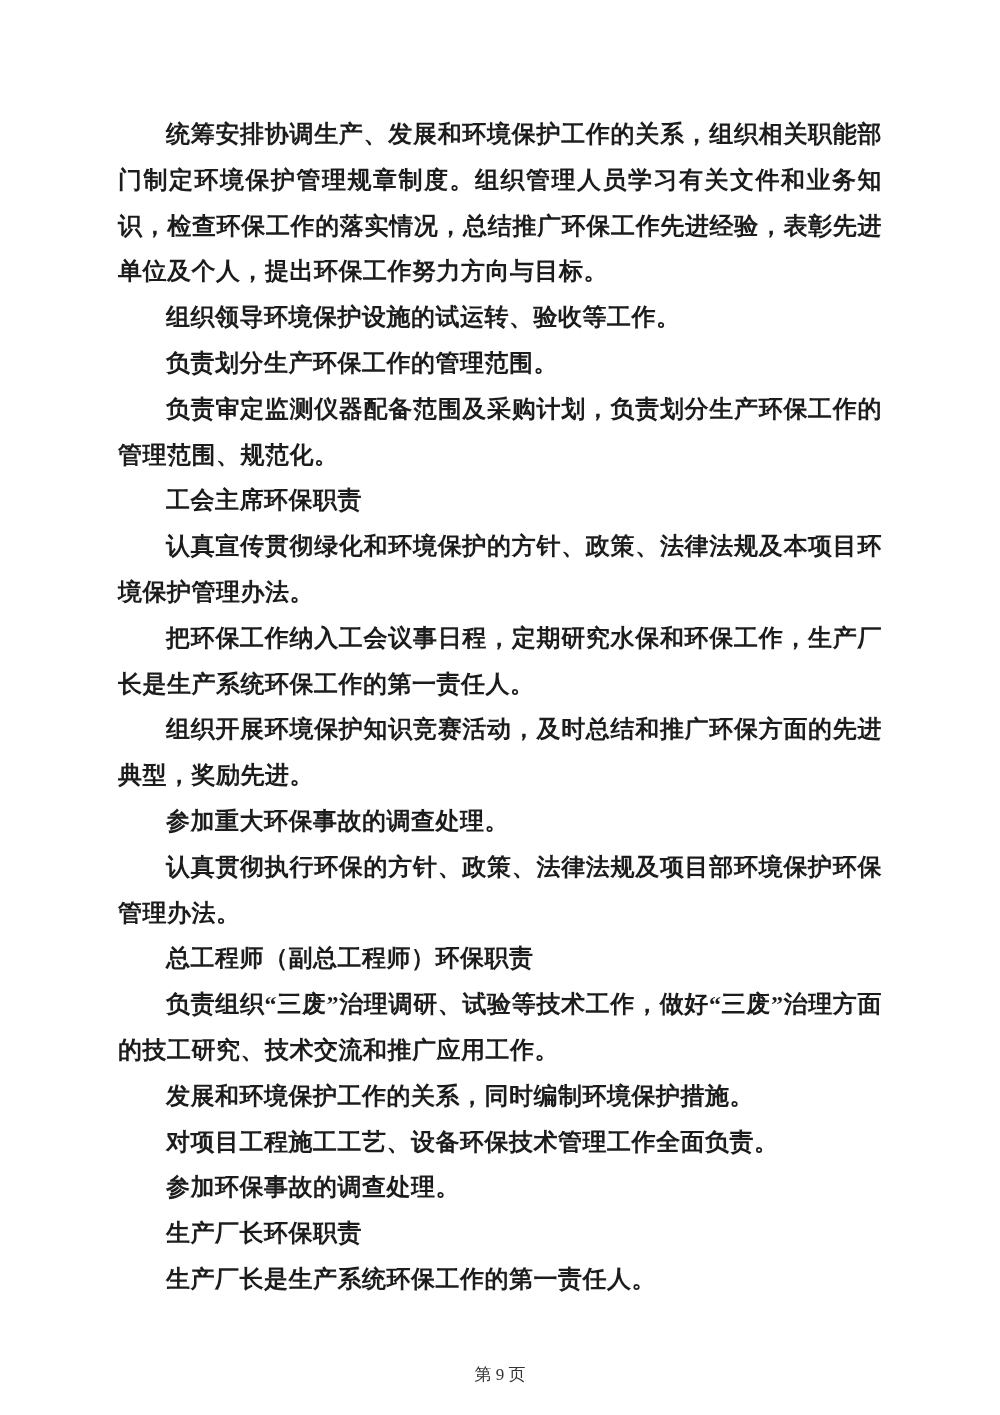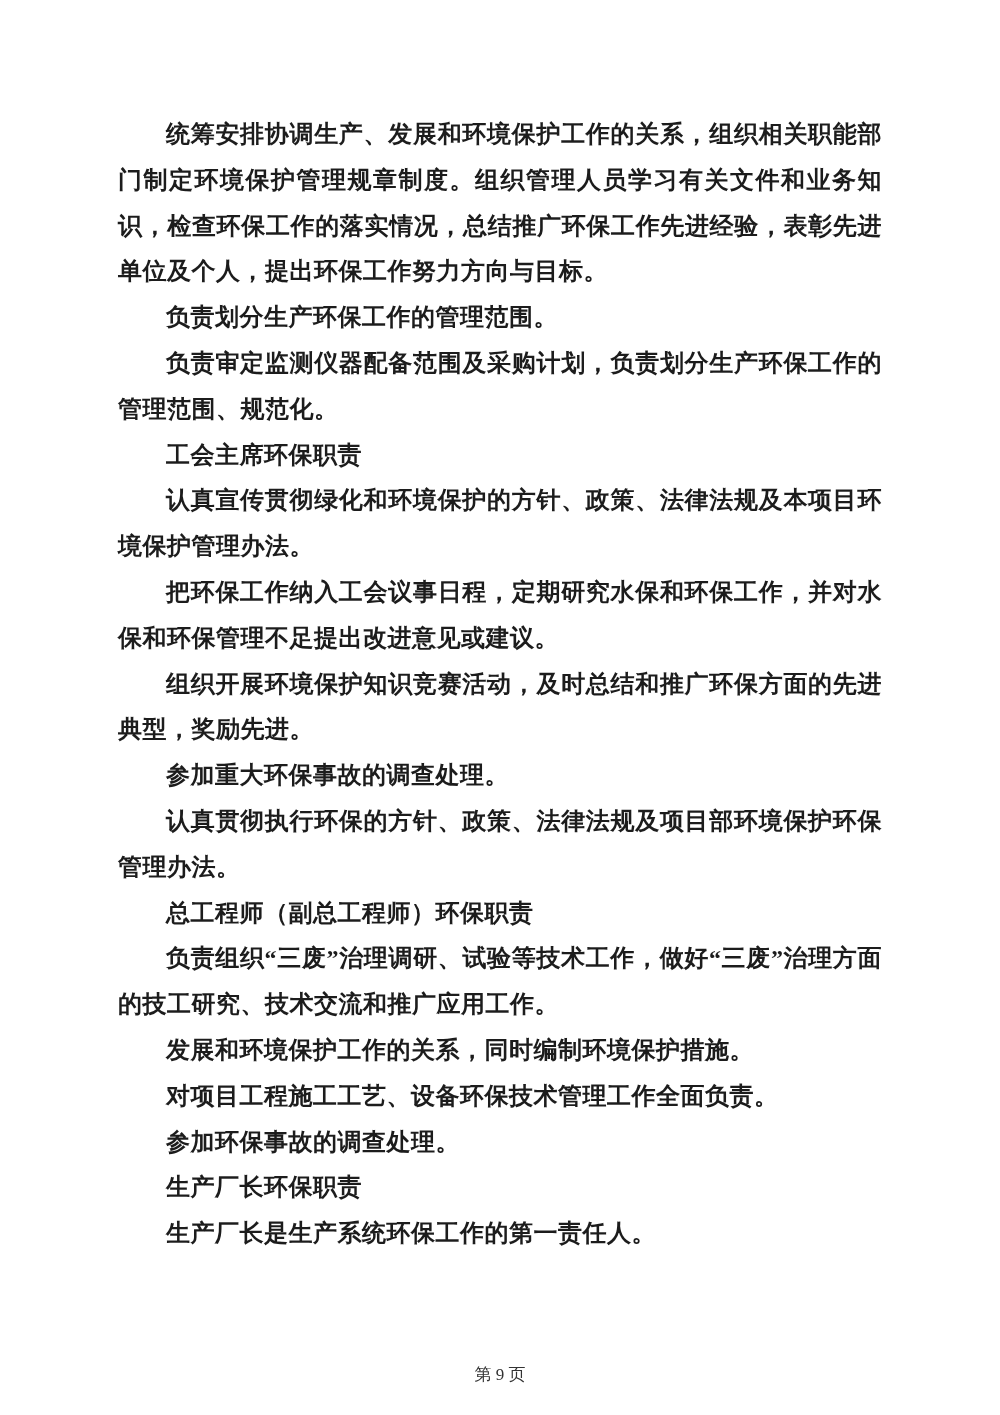--- a/index.html
+++ b/index.html
@@ -44,25 +44,26 @@
     line-height: 22px;
     margin-top: 34px;
   }
 </style>
 </head>
 <body>
 
 <div class="page">
   <div class="doc-body" id="doc-body">
       <p>统筹安排协调生产、发展和环境保护工作的关系，组织相关职能部门制定环境保护管理规章制度。组织管理人员学习有关文件和业务知识，检查环保工作的落实情况，总结推广环保工作先进经验，表彰先进单位及个人，提出环保工作努力方向与目标。</p>
+      <p>组织领导环境保护设施的试运转、验收等工作。</p>
       <p>负责划分生产环保工作的管理范围。</p>
       <p>负责审定监测仪器配备范围及采购计划，负责划分生产环保工作的管理范围、规范化。</p>
       <p>工会主席环保职责</p>
       <p>认真宣传贯彻绿化和环境保护的方针、政策、法律法规及本项目环境保护管理办法。</p>
-      <p>把环保工作纳入工会议事日程，定期研究水保和环保工作，并对水保和环保管理不足提出改进意见或建议。</p>
+      <p>把环保工作纳入工会议事日程，定期研究水保和环保工作，生产厂长是生产系统环保工作的第一责任人。</p>
       <p>组织开展环境保护知识竞赛活动，及时总结和推广环保方面的先进典型，奖励先进。</p>
       <p>参加重大环保事故的调查处理。</p>
       <p>认真贯彻执行环保的方针、政策、法律法规及项目部环境保护环保管理办法。</p>
       <p>总工程师（副总工程师）环保职责</p>
       <p>负责组织“三废”治理调研、试验等技术工作，做好“三废”治理方面的技工研究、技术交流和推广应用工作。</p>
       <p>发展和环境保护工作的关系，同时编制环境保护措施。</p>
       <p>对项目工程施工工艺、设备环保技术管理工作全面负责。</p>
       <p>参加环保事故的调查处理。</p>
       <p>生产厂长环保职责</p>
       <p>生产厂长是生产系统环保工作的第一责任人。</p>

